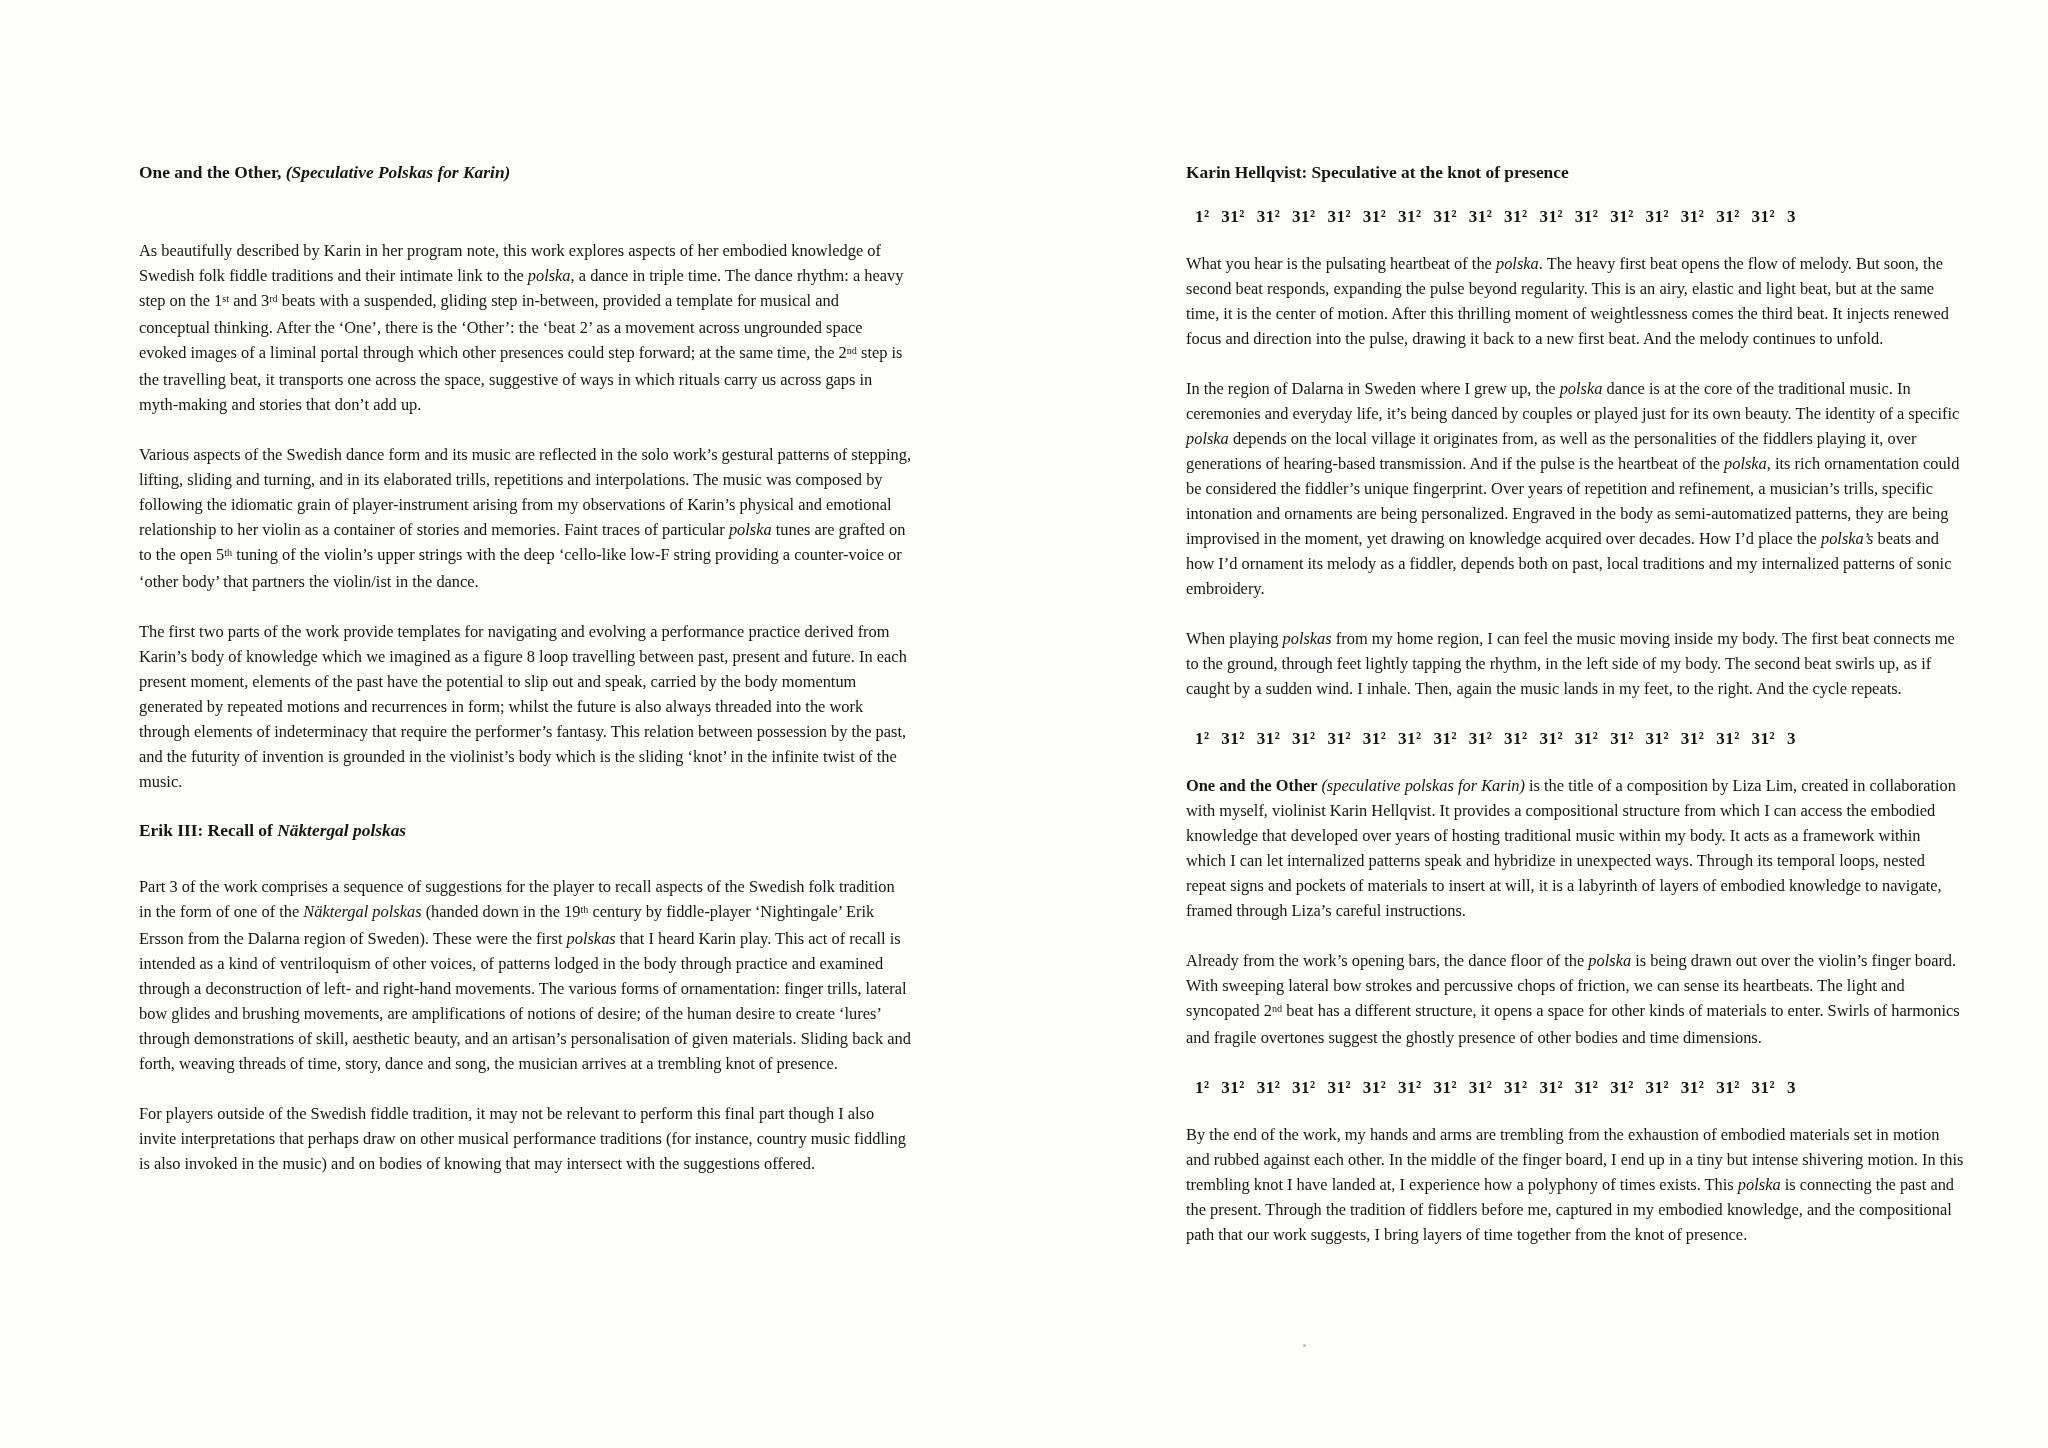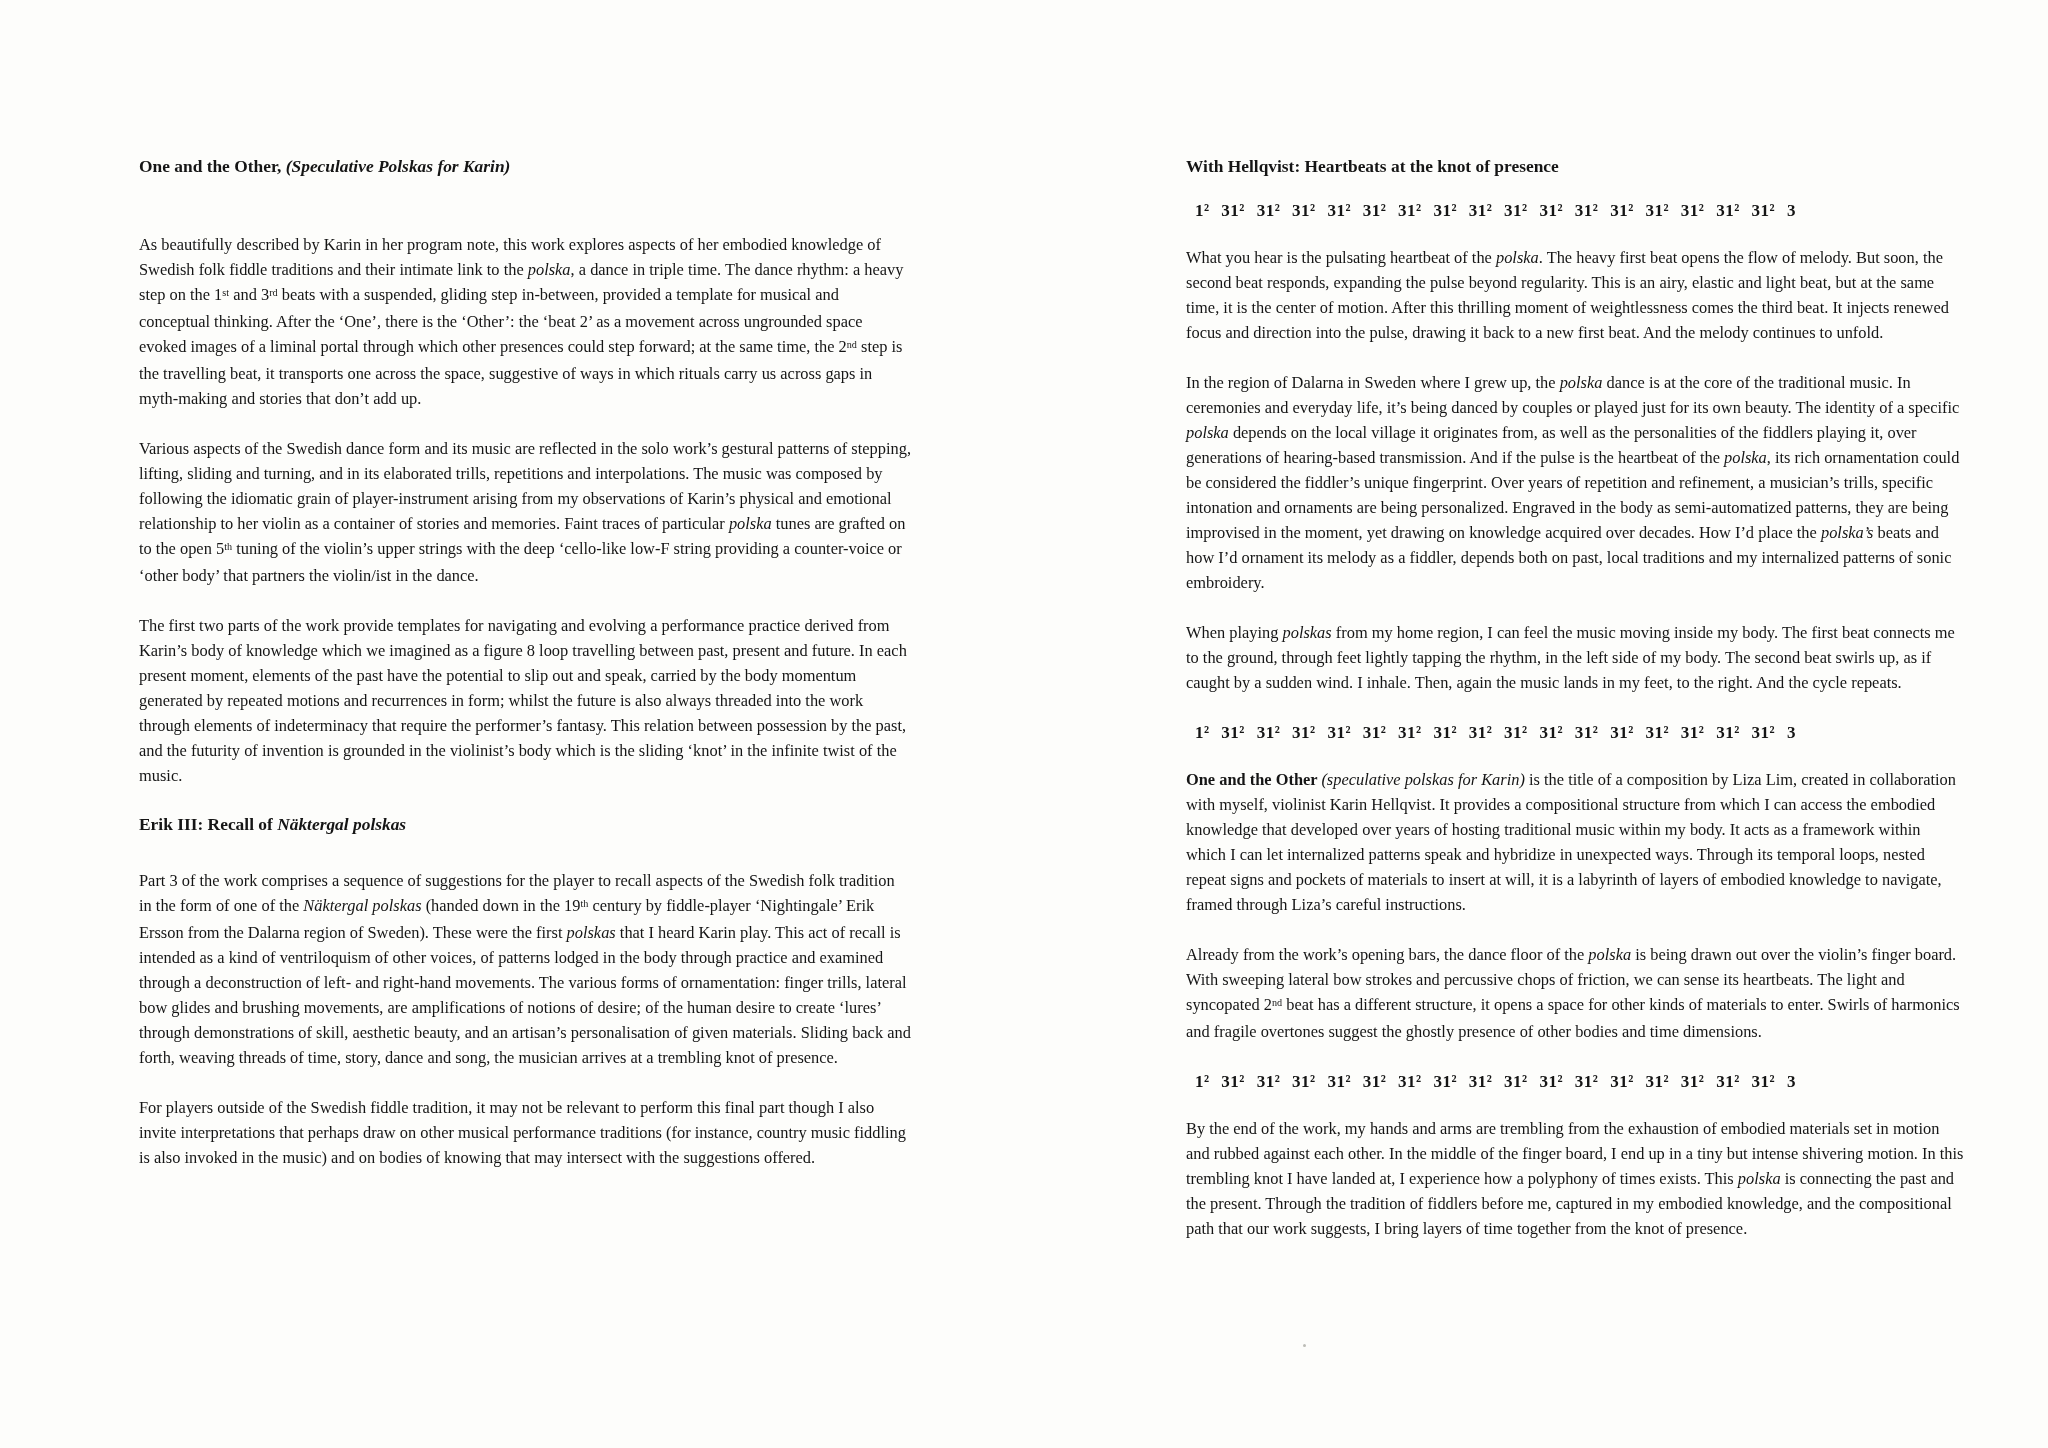--- a/index.html
+++ b/index.html
@@ -10,21 +10,21 @@
     font-family:"Liberation Serif","DejaVu Serif",serif;
     color:#151515;
     -webkit-font-smoothing:antialiased;
   }
   .page-col{position:absolute;top:155px;}
   .page-left{left:139px;width:772px;}
   .page-right{left:1186px;width:778px;}
 
   .block{white-space:normal;}
   .para{font-size:16.4px;line-height:25px;margin:0 0 25px 0;text-align:left;}
-  .title{font-size:17.4px;line-height:23px;margin:0 0 54px 0;}
+  .title{font-size:17.4px;line-height:23px;margin:6px 0 54px 0;}
   .page-right .title{margin-bottom:20px;}
   .section{font-size:17.4px;line-height:23px;margin:2px 0 32px 0;}
   .rhythm{
     font-weight:bold;font-size:17px;line-height:25px;
     letter-spacing:0.5px;word-spacing:7px;
     margin:0 0 22px 9px;
   }
   .b{font-weight:bold;}
   .i{font-style:italic;}
   .bi{font-weight:bold;font-style:italic;}
@@ -41,21 +41,21 @@
     <div class="block title"><span class="b">One and the Other, </span><span class="bi">(Speculative Polskas for Karin)</span></div>
     <div class="block para"><span>As beautifully described by Karin in her program note, this work explores aspects of her embodied knowledge of Swedish folk fiddle traditions and their intimate link to the </span><span class="i">polska</span><span>, a dance in triple time. The dance rhythm: a heavy step on the 1</span><span class="sup">st</span><span> and 3</span><span class="sup">rd</span><span> beats with a suspended, gliding step in-between, provided a template for musical and conceptual thinking. After the ‘One’, there is the ‘Other’: the ‘beat 2’ as a movement across ungrounded space evoked images of a liminal portal through which other presences could step forward; at the same time, the 2</span><span class="sup">nd</span><span> step is the travelling beat, it transports one across the space, suggestive of ways in which rituals carry us across gaps in myth-making and stories that don’t add up.</span></div>
     <div class="block para"><span>Various aspects of the Swedish dance form and its music are reflected in the solo work’s gestural patterns of stepping, lifting, sliding and turning, and in its elaborated trills, repetitions and interpolations. The music was composed by following the idiomatic grain of player-instrument arising from my observations of Karin’s physical and emotional relationship to her violin as a container of stories and memories. Faint traces of particular </span><span class="i">polska</span><span> tunes are grafted on to the open 5</span><span class="sup">th</span><span> tuning of the violin’s upper strings with the deep ‘cello-like low-F string providing a counter-voice or ‘other body’ that partners the violin/ist in the dance.</span></div>
     <div class="block para"><span>The first two parts of the work provide templates for navigating and evolving a performance practice derived from Karin’s body of knowledge which we imagined as a figure 8 loop travelling between past, present and future. In each present moment, elements of the past have the potential to slip out and speak, carried by the body momentum generated by repeated motions and recurrences in form; whilst the future is also always threaded into the work through elements of indeterminacy that require the performer’s fantasy. This relation between possession by the past, and the futurity of invention is grounded in the violinist’s body which is the sliding ‘knot’ in the infinite twist of the music.</span></div>
     <div class="block section"><span class="b">Erik III: Recall of </span><span class="bi">Näktergal polskas</span></div>
     <div class="block para"><span>Part 3 of the work comprises a sequence of suggestions for the player to recall aspects of the Swedish folk tradition in the form of one of the </span><span class="i">Näktergal polskas</span><span> (handed down in the 19</span><span class="sup">th</span><span> century by fiddle-player ‘Nightingale’ Erik Ersson from the Dalarna region of Sweden). These were the first </span><span class="i">polskas</span><span> that I heard Karin play. This act of recall is intended as a kind of ventriloquism of other voices, of patterns lodged in the body through practice and examined through a deconstruction of left- and right-hand movements. The various forms of ornamentation: finger trills, lateral bow glides and brushing movements, are amplifications of notions of desire; of the human desire to create ‘lures’ through demonstrations of skill, aesthetic beauty, and an artisan’s personalisation of given materials. Sliding back and forth, weaving threads of time, story, dance and song, the musician arrives at a trembling knot of presence.</span></div>
     <div class="block para"><span>For players outside of the Swedish fiddle tradition, it may not be relevant to perform this final part though I also invite interpretations that perhaps draw on other musical performance traditions (for instance, country music fiddling is also invoked in the music) and on bodies of knowing that may intersect with the suggestions offered.</span></div>
   </div>
 
 <div class="page-col page-right">
-    <div class="block title"><span class="b">With Hellqvist: Heartbeats at the knot of presence</span></div>
+    <div class="block title"><span class="b">Karin Hellqvist: Speculative at the knot of presence</span></div>
     <div class="block rhythm">1² 31² 31² 31² 31² 31² 31² 31² 31² 31² 31² 31² 31² 31² 31² 31² 31² 3</div>
     <div class="block para"><span>What you hear is the pulsating heartbeat of the </span><span class="i">polska</span><span>. The heavy first beat opens the flow of melody. But soon, the second beat responds, expanding the pulse beyond regularity. This is an airy, elastic and light beat, but at the same time, it is the center of motion. After this thrilling moment of weightlessness comes the third beat. It injects renewed focus and direction into the pulse, drawing it back to a new first beat. And the melody continues to unfold.</span></div>
     <div class="block para"><span>In the region of Dalarna in Sweden where I grew up, the </span><span class="i">polska</span><span> dance is at the core of the traditional music. In ceremonies and everyday life, it’s being danced by couples or played just for its own beauty. The identity of a specific </span><span class="i">polska</span><span> depends on the local village it originates from, as well as the personalities of the fiddlers playing it, over generations of hearing-based transmission. And if the pulse is the heartbeat of the </span><span class="i">polska</span><span>, its rich ornamentation could be considered the fiddler’s unique fingerprint. Over years of repetition and refinement, a musician’s trills, specific intonation and ornaments are being personalized. Engraved in the body as semi-automatized patterns, they are being improvised in the moment, yet drawing on knowledge acquired over decades. How I’d place the </span><span class="i">polska’s</span><span> beats and how I’d ornament its melody as a fiddler, depends both on past, local traditions and my internalized patterns of sonic embroidery.</span></div>
     <div class="block para"><span>When playing </span><span class="i">polskas</span><span> from my home region, I can feel the music moving inside my body. The first beat connects me to the ground, through feet lightly tapping the rhythm, in the left side of my body. The second beat swirls up, as if caught by a sudden wind. I inhale. Then, again the music lands in my feet, to the right. And the cycle repeats.</span></div>
     <div class="block rhythm">1² 31² 31² 31² 31² 31² 31² 31² 31² 31² 31² 31² 31² 31² 31² 31² 31² 3</div>
     <div class="block para"><span class="b">One and the Other </span><span class="i">(speculative polskas for Karin)</span><span> is the title of a composition by Liza Lim, created in collaboration with myself, violinist Karin Hellqvist. It provides a compositional structure from which I can access the embodied knowledge that developed over years of hosting traditional music within my body. It acts as a framework within which I can let internalized patterns speak and hybridize in unexpected ways. Through its temporal loops, nested repeat signs and pockets of materials to insert at will, it is a labyrinth of layers of embodied knowledge to navigate, framed through Liza’s careful instructions.</span></div>
     <div class="block para"><span>Already from the work’s opening bars, the dance floor of the </span><span class="i">polska</span><span> is being drawn out over the violin’s finger board. With sweeping lateral bow strokes and percussive chops of friction, we can sense its heartbeats. The light and syncopated 2</span><span class="sup">nd</span><span> beat has a different structure, it opens a space for other kinds of materials to enter. Swirls of harmonics and fragile overtones suggest the ghostly presence of other bodies and time dimensions.</span></div>
     <div class="block rhythm">1² 31² 31² 31² 31² 31² 31² 31² 31² 31² 31² 31² 31² 31² 31² 31² 31² 3</div>
     <div class="block para"><span>By the end of the work, my hands and arms are trembling from the exhaustion of embodied materials set in motion and rubbed against each other. In the middle of the finger board, I end up in a tiny but intense shivering motion. In this trembling knot I have landed at, I experience how a polyphony of times exists. This </span><span class="i">polska</span><span> is connecting the past and the present. Through the tradition of fiddlers before me, captured in my embodied knowledge, and the compositional path that our work suggests, I bring layers of time together from the knot of presence.</span></div>
   </div>

